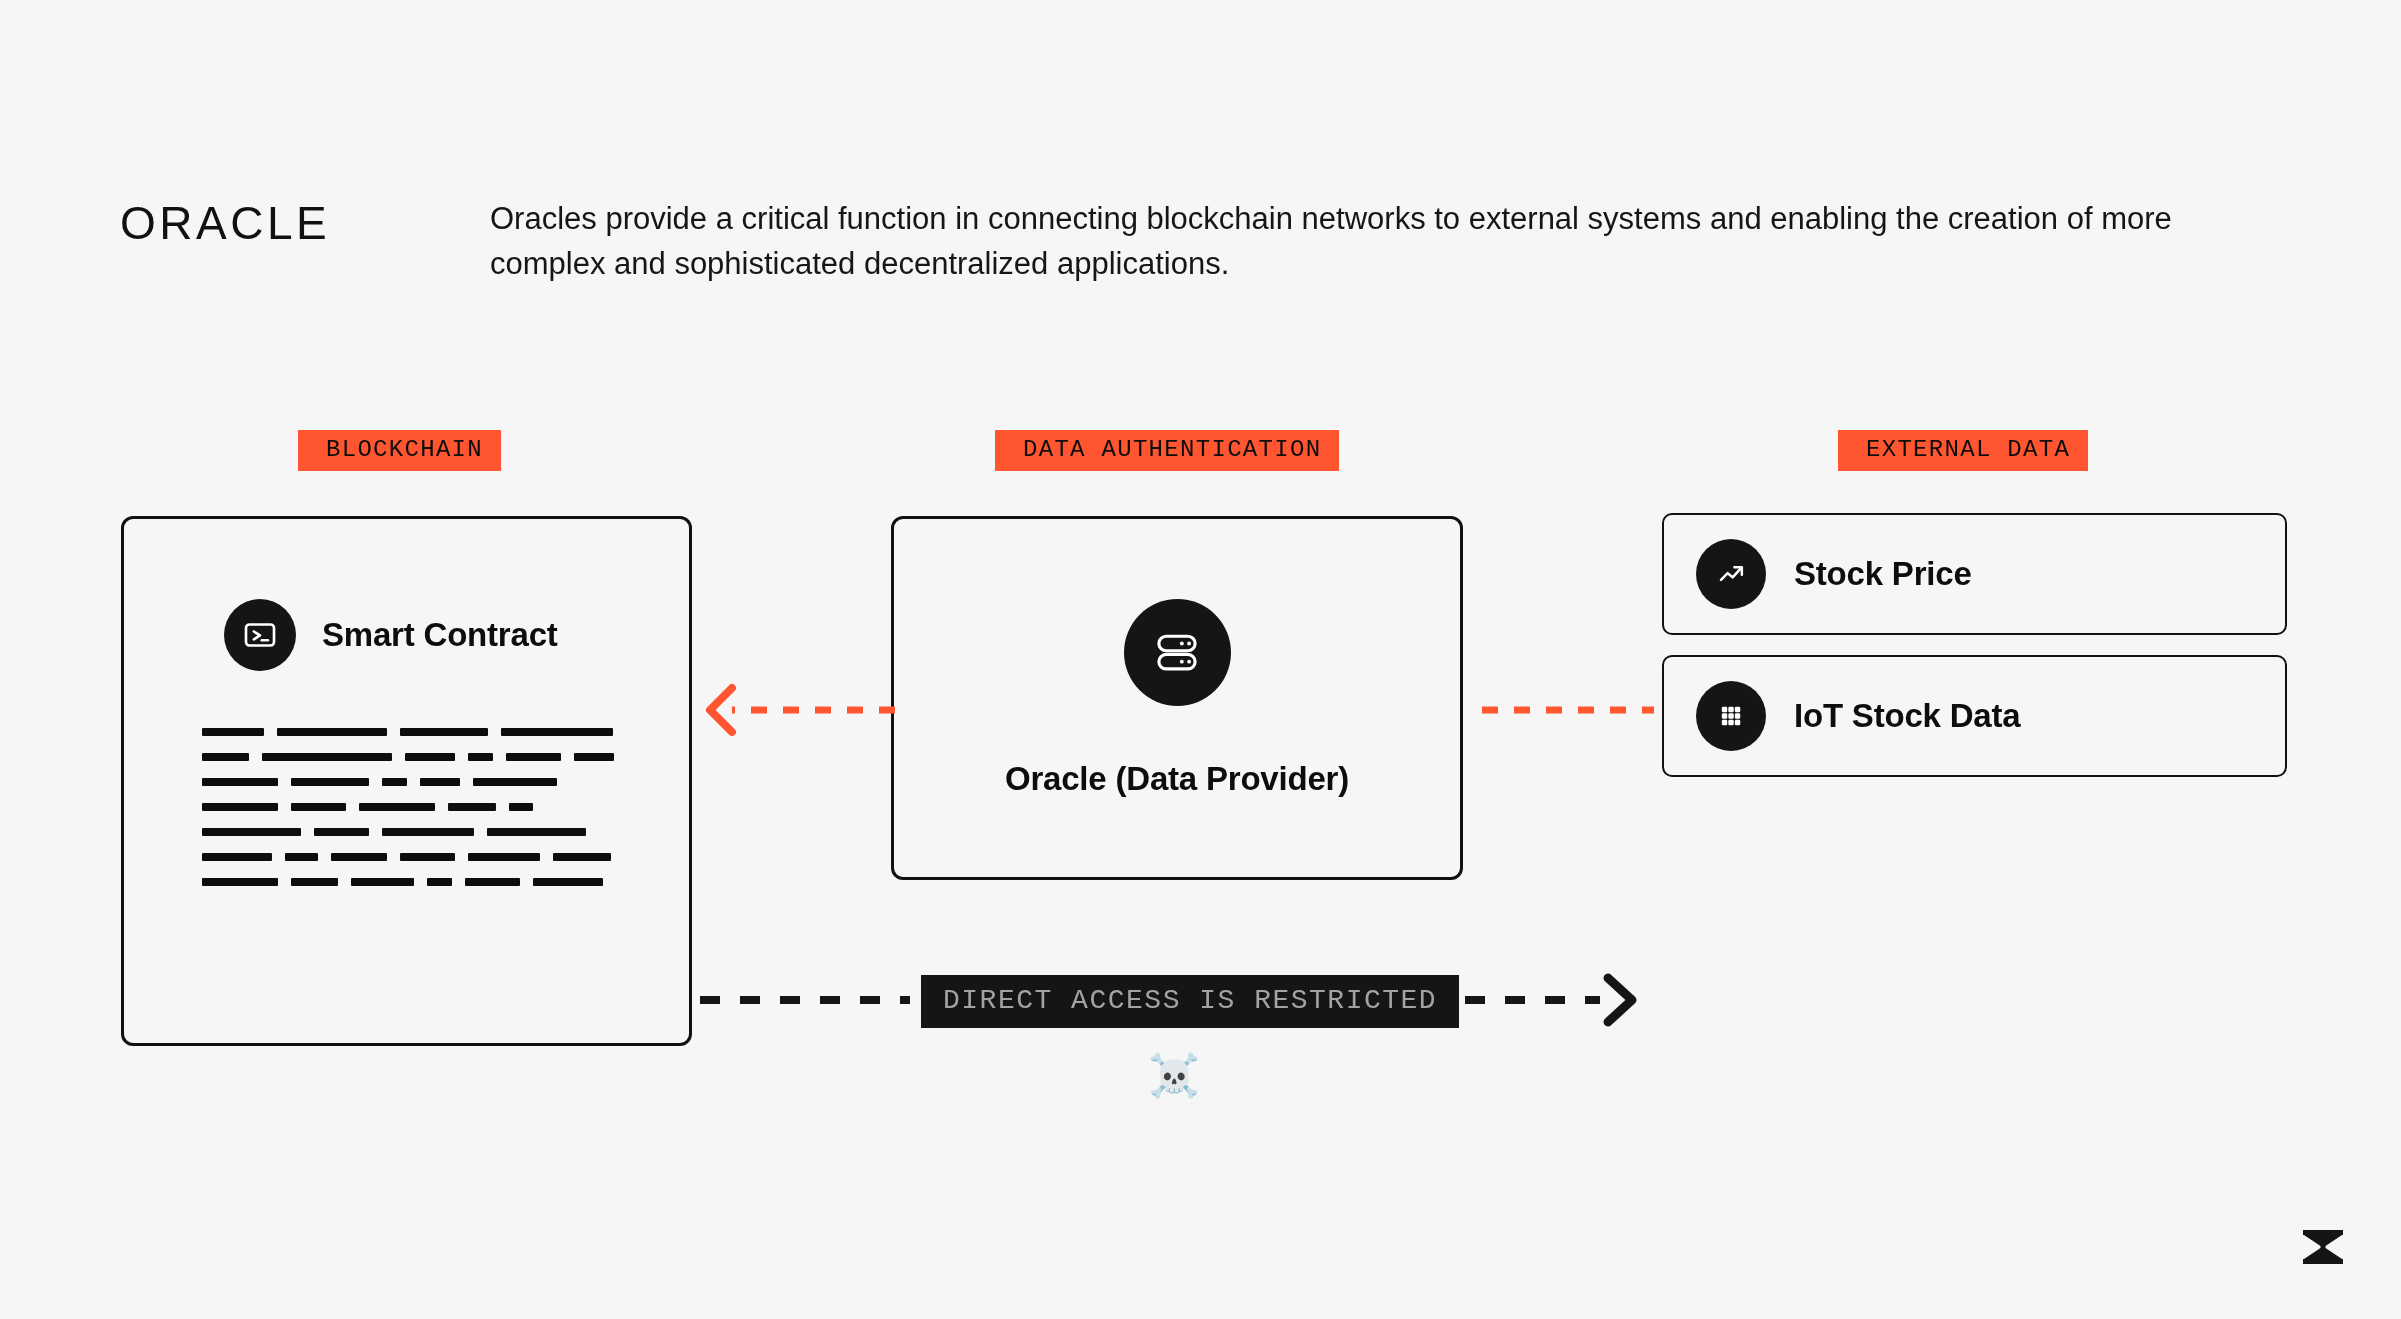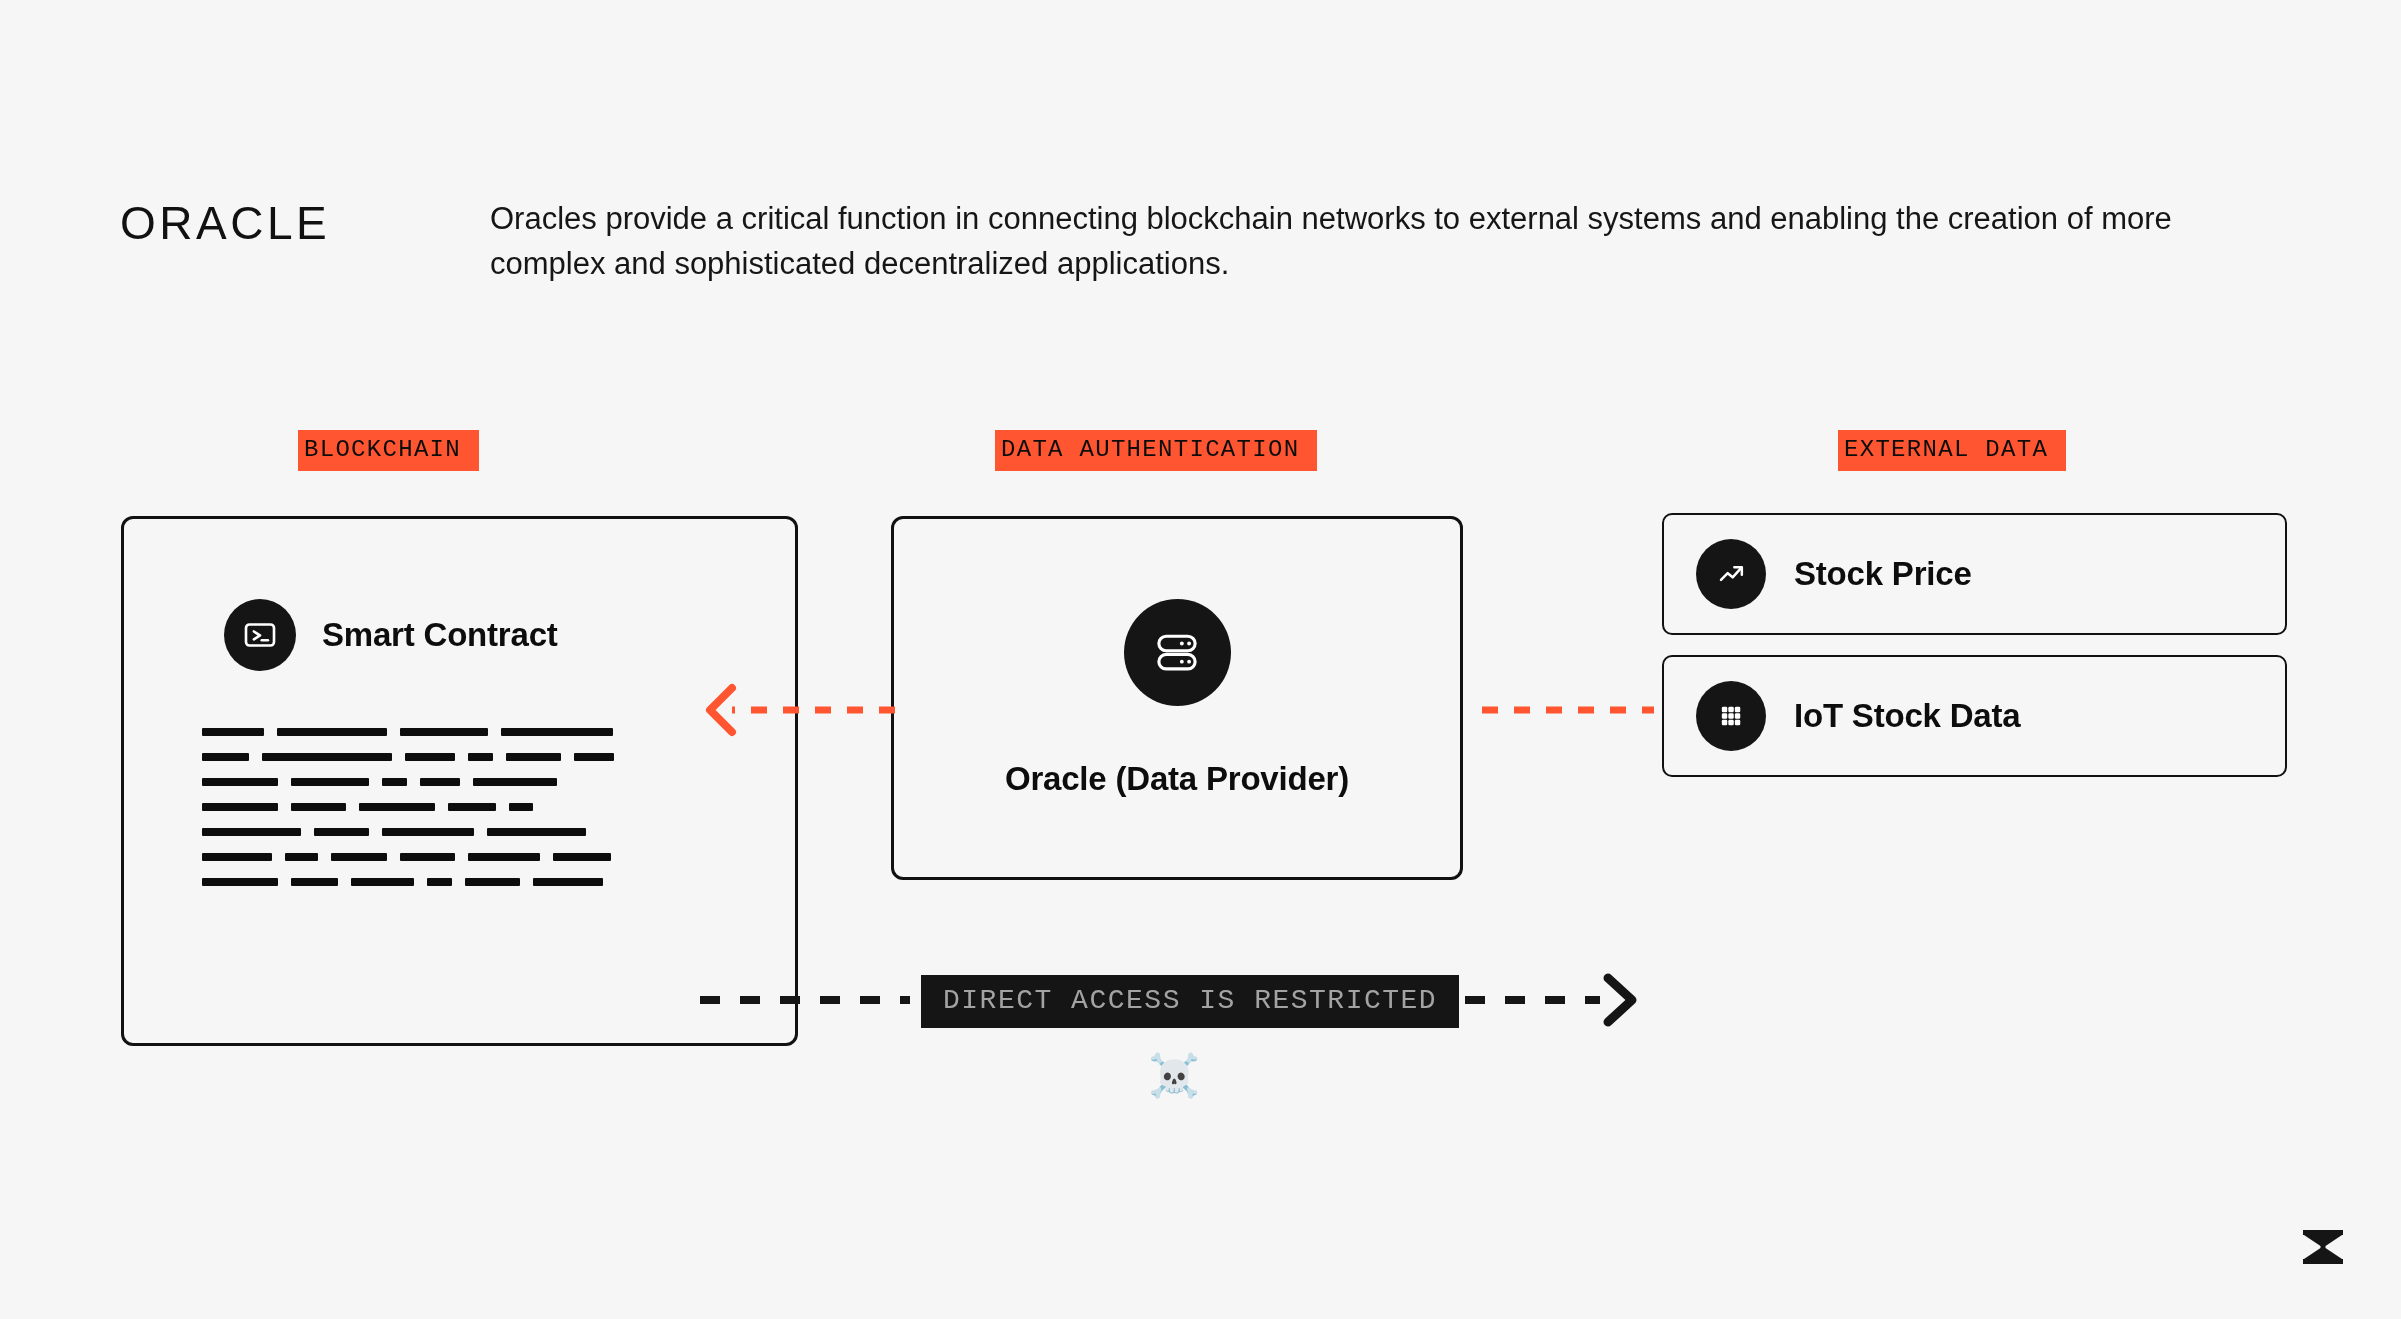--- a/index.html
+++ b/index.html
@@ -42,34 +42,34 @@
   }
 
   
   .col-tag {
     position: absolute;
     background: #ff5530;
     color: #0d0d0d;
     font-family: "Liberation Mono", "DejaVu Sans Mono", monospace;
     font-size: 24px;
     letter-spacing: 1.3px;
-    padding: 8px 18px 9px 6px;
+    padding: 8px 18px 9px 28px;
     white-space: nowrap;
     line-height: 1;
   }
   #tag-blockchain { left: 298px; top: 430px; }
   #tag-dataauth   { left: 995px; top: 430px; }
   #tag-external   { left: 1838px; top: 430px; }
 
   
   #blockchain-panel {
     position: absolute;
     left: 121px;
     top: 516px;
-    width: 677px;
+    width: 571px;
     height: 530px;
     border: 3px solid #111111;
     border-radius: 12px;
     background: #f6f6f6;
     box-sizing: border-box;
   }
   #smart-contract-row {
     position: absolute;
     left: 100px;
     top: 80px;

